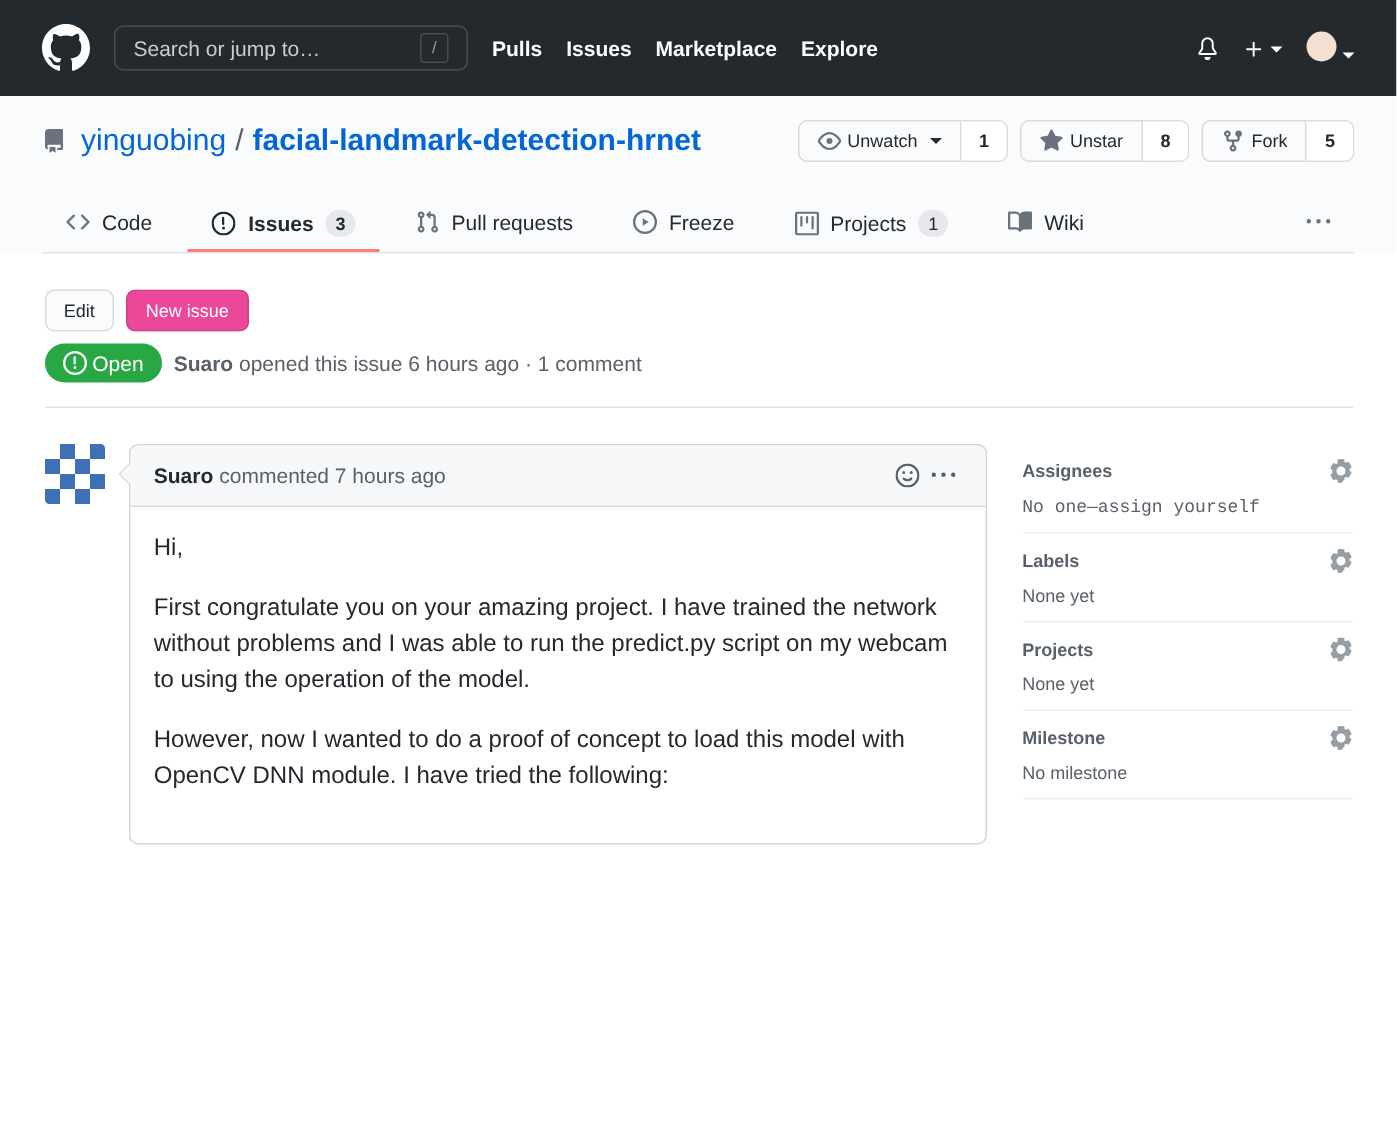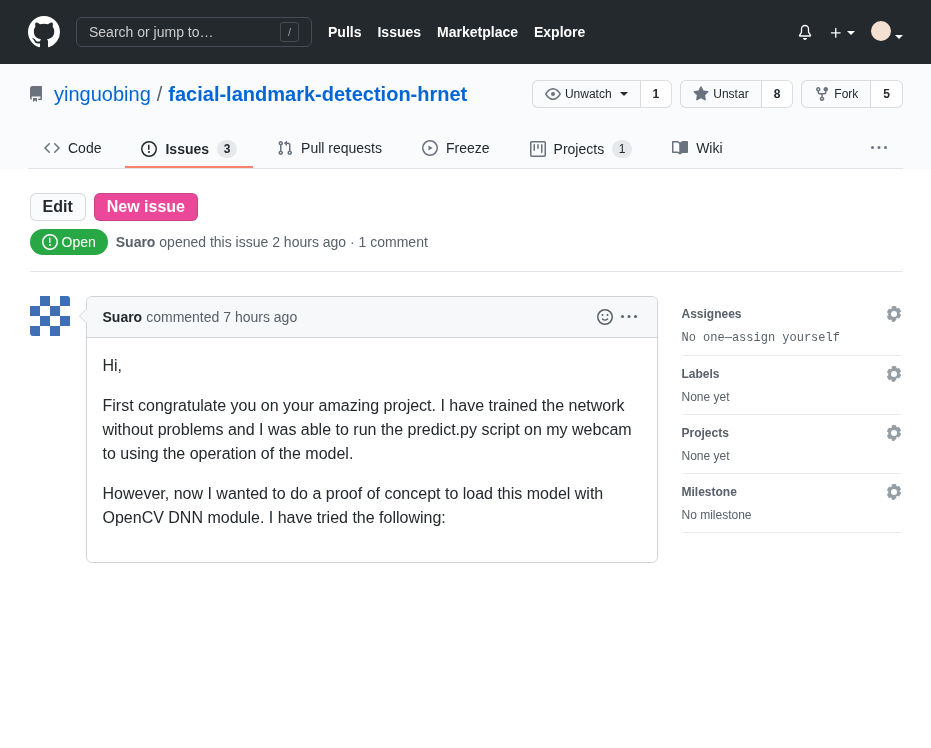--- a/index.html
+++ b/index.html
@@ -36,21 +36,21 @@
 .tab.selected { border-bottom:2px solid #f9826c; font-weight:600; }
 .tab-icon { color:#6a737d; }
 .tab.selected .tab-icon { color:#24292e; }
 .counter { background:#d1d5da80; border-radius:10px; padding: 0 6px; font-size:12px; line-height:18px; min-width:20px; text-align:center; }
 .more-tabs { margin-left:auto; padding: 8px 16px; color:#6a737d; cursor:pointer; }
 .main { max-width: 928px; margin: 0 auto; padding: 24px 28px; }
 .issue-title-row { display:flex; align-items:flex-start; justify-content:space-between; gap:16px; margin-bottom:8px;}
 .issue-title { font-size: 32px; font-weight: 400; line-height:1.25; }
 .issue-number { color:#6a737d; font-weight:300; }
 .issue-actions { display:flex; gap:8px; flex-shrink:0; }
-.btn-sm { background:#fafbfc; border:1px solid rgba(27,31,35,0.15); border-radius:6px; padding:3px 12px; font-size:16px; font-weight:700; line-height:20px; cursor:pointer; color:#24292e; }
+.btn-sm { background:#fafbfc; border:1px solid rgba(27,31,35,0.15); border-radius:6px; padding:3px 12px; font-size:12px; font-weight:400; line-height:20px; cursor:pointer; color:#24292e; }
 .btn-green { background:#ec4899; color:#fff; border:1px solid rgba(27,31,35,0.15); }
 .issue-meta { display:flex; align-items:center; gap:8px; padding-bottom:16px; border-bottom:1px solid #e1e4e8; margin-bottom: 24px; color:#586069;}
 .state-badge { background:#28a745; color:#fff; border-radius:2em; padding:5px 12px; display:flex; align-items:center; gap:4px; font-weight:500;justify-content:center;}
 .meta-author { font-weight:600; color:#586069; }
 .layout { display:flex; gap: 24px; }
 .main-col { flex:1; min-width:0; }
 .sidebar { width: 220px; flex-shrink:0; }
 .timeline { display:flex; }
 .timeline-avatar { width:40px; height:40px; border-radius:50%; margin-right:16px; flex-shrink:0; background: repeating-conic-gradient(#3f6fb5 0 25%, #fff 0 50%); background-size: 20px 20px; border-radius:3px;}
 .comment-box { flex:1; border:1px solid #d1d5da; border-radius:6px; position:relative; }
@@ -227,21 +227,21 @@
   </div>
   <div class="issue-meta">
     <span class="state-badge">
       <svg width="16" height="16" viewBox="0 0 16 16" fill="#fff">
           <path d="M8 0a8 8 0 100 16A8 8 0 008 0zM1.5 8a6.5 6.5 0 1113 0 6.5 6.5 0 01-13 0zm7-3.75a.75.75 0 00-1.5 0v4a.75.75 0 001.5 0v-4zM8 12a1 1 0 100-2 1 1 0 000 2z"></path>
         </svg>
       <span>Open</span>
     </span>
     <span>
       <a href="#" class="meta-author">Suaro</a>
-      <span>opened this issue 2 hours ago · 1 comment</span>
+      <span>opened this issue 6 hours ago · 1 comment</span>
     </span>
   </div>
 
   <div class="layout">
     <div class="main-col">
       <div class="timeline">
         <div class="timeline-avatar"></div>
         <div class="comment-box">
           <div class="comment-head">
             <a href="#" class="comment-author">Suaro</a>

